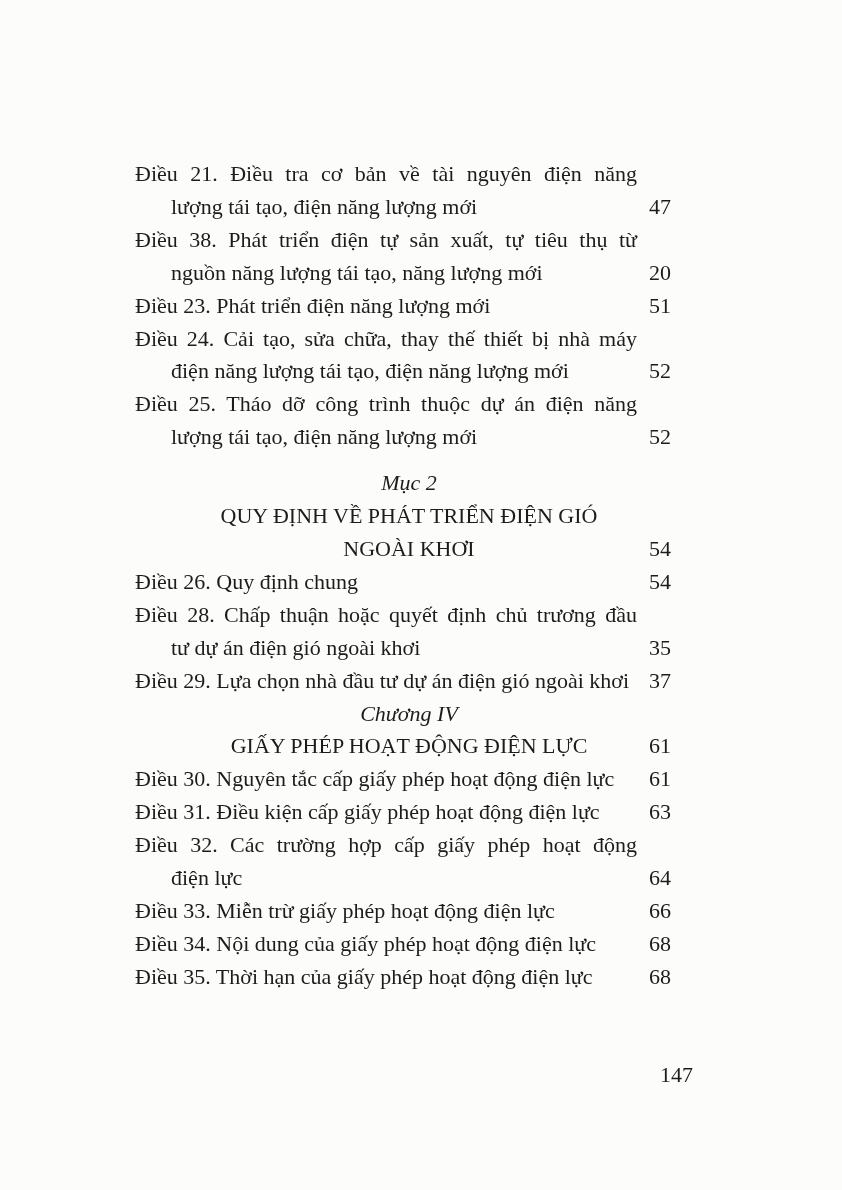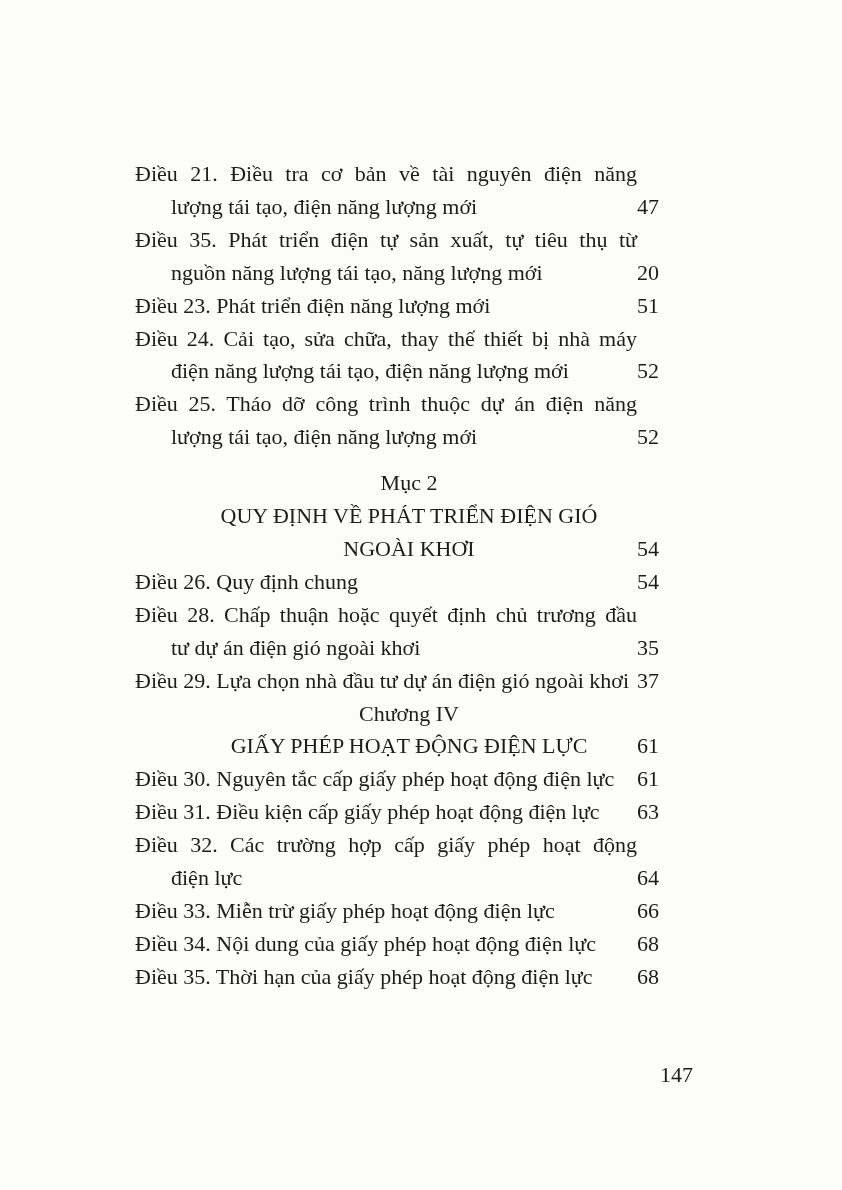--- a/index.html
+++ b/index.html
@@ -31,21 +31,21 @@
   .row {
     display: flex;
   }
   .row .txt {
     flex: 1 1 auto;
     min-width: 0;
   }
   .row .pg {
     flex: 0 0 46px;
     width: 46px;
-    text-align: left;
+    text-align: center;
   }
   
   .row.first .txt {
     text-align: justify;
     text-align-last: justify;
   }
   
   .row.cont .txt {
     padding-left: 36px;
     white-space: nowrap;
@@ -54,20 +54,21 @@
     white-space: nowrap;
   }
   
   .row.section-italic,
   .row.section-caps {
     display: block;
     position: relative;
     text-align: center;
   }
   .row.section-italic {
+    font-style: italic;
   }
   .row.section-caps .pg {
     position: absolute;
     right: 0;
     top: 0;
     width: 46px;
   }
   
   .row:nth-child(10) {
     margin-top: 13px;
@@ -88,21 +89,21 @@
   <div class="toc" id="toc">
       <div class="row first">
         <span class="txt">Điều 21. Điều tra cơ bản về tài nguyên điện năng</span>
         <span class="pg"></span>
       </div>
       <div class="row cont">
         <span class="txt">lượng tái tạo, điện năng lượng mới</span>
         <span class="pg">47</span>
       </div>
       <div class="row first">
-        <span class="txt">Điều 35. Phát triển điện tự sản xuất, tự tiêu thụ từ</span>
+        <span class="txt">Điều 38. Phát triển điện tự sản xuất, tự tiêu thụ từ</span>
         <span class="pg"></span>
       </div>
       <div class="row cont">
         <span class="txt">nguồn năng lượng tái tạo, năng lượng mới</span>
         <span class="pg">20</span>
       </div>
       <div class="row single">
         <span class="txt">Điều 23. Phát triển điện năng lượng mới</span>
         <span class="pg">51</span>
       </div>

